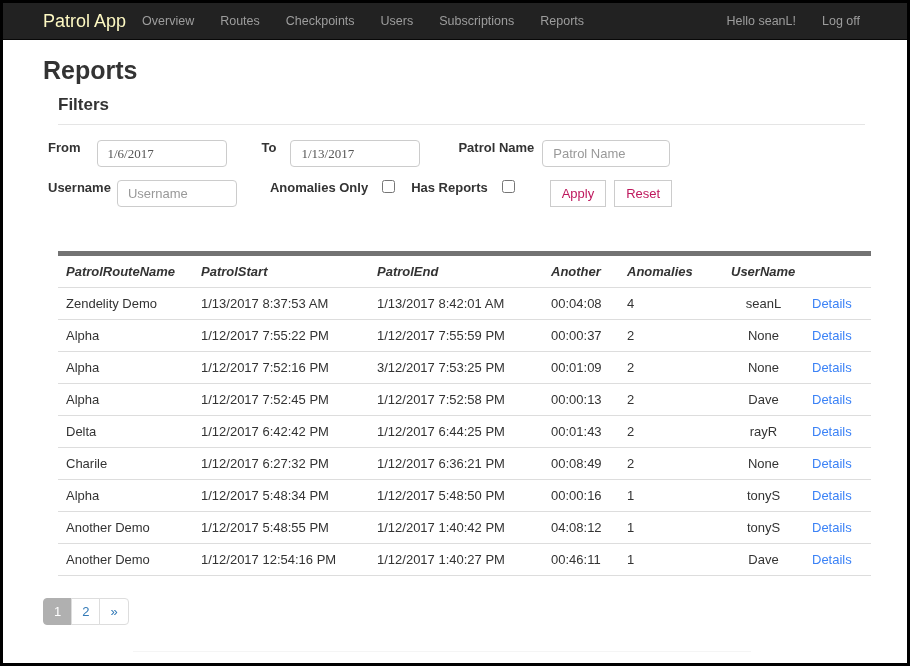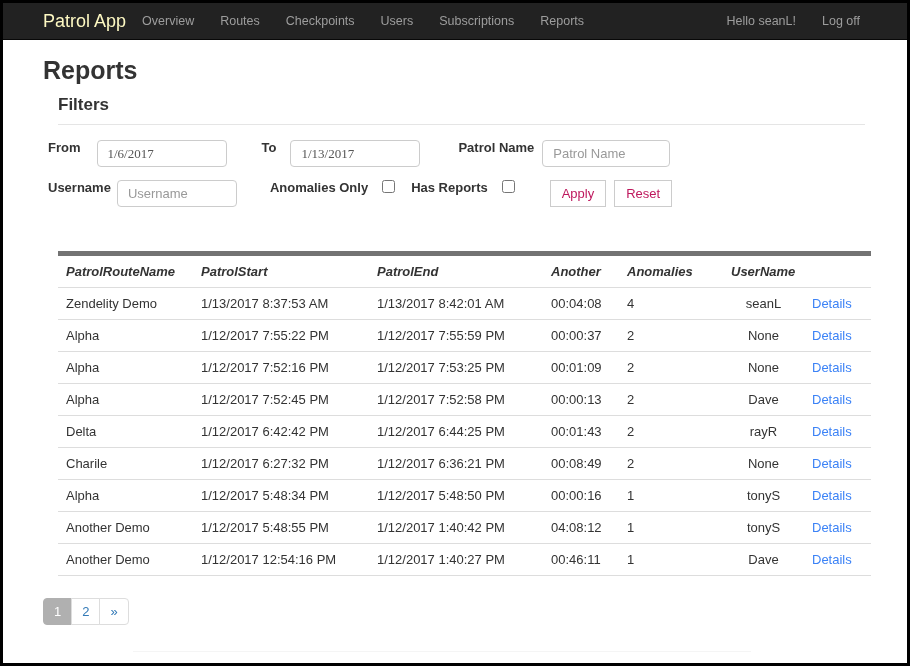--- a/index.html
+++ b/index.html
@@ -180,21 +180,21 @@
             <td>1/12/2017 7:55:22 PM</td>
             <td>1/12/2017 7:55:59 PM</td>
             <td>00:00:37</td>
             <td>2</td>
             <td class="center">None</td>
             <td><a href="#">Details</a></td>
           </tr>
           <tr>
             <td>Alpha</td>
             <td>1/12/2017 7:52:16 PM</td>
-            <td>1/12/2017 7:53:25 PM</td>
+            <td>3/12/2017 7:53:25 PM</td>
             <td>00:01:09</td>
             <td>2</td>
             <td class="center">None</td>
             <td><a href="#">Details</a></td>
           </tr>
           <tr>
             <td>Alpha</td>
             <td>1/12/2017 7:52:45 PM</td>
             <td>1/12/2017 7:52:58 PM</td>
             <td>00:00:13</td>

